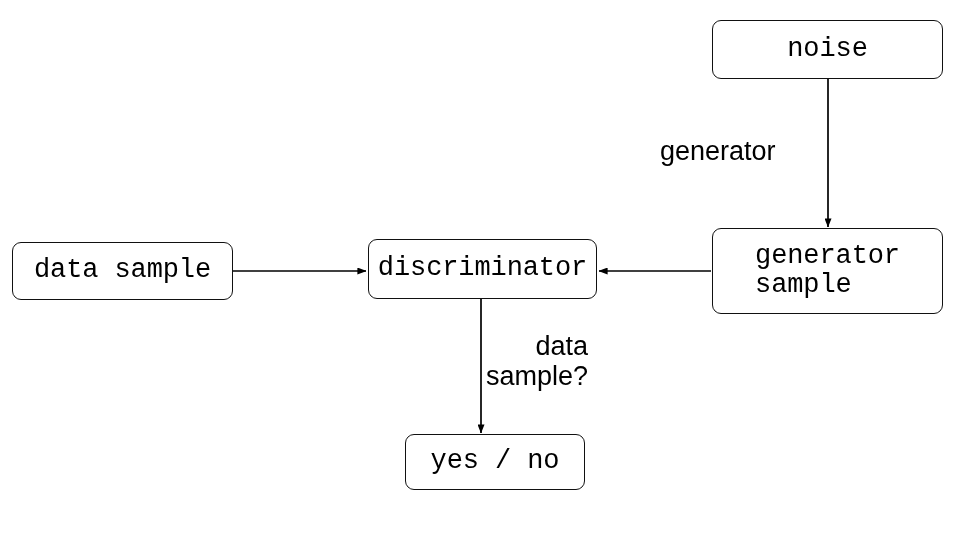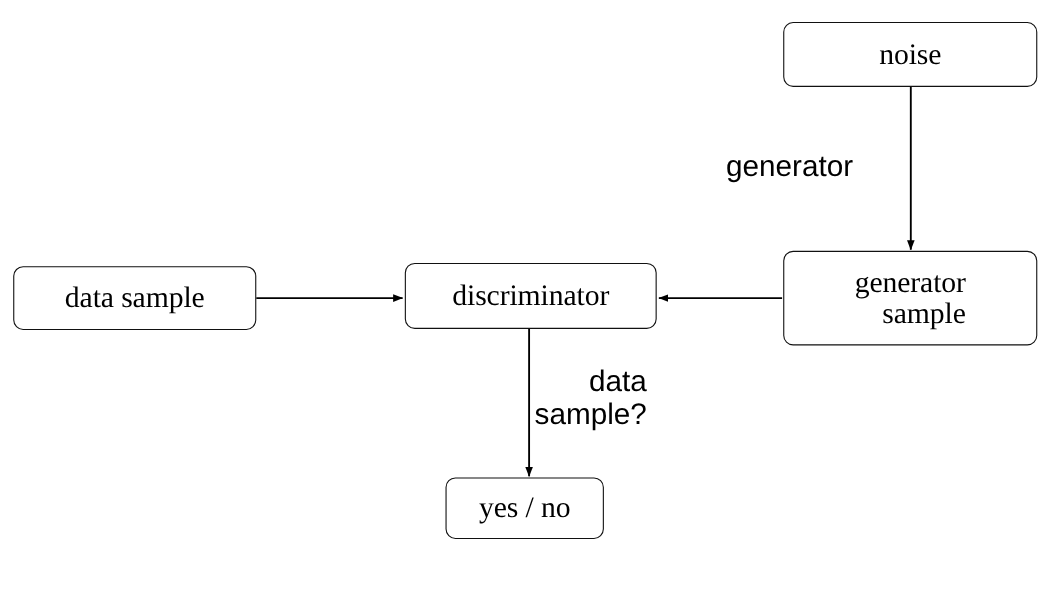--- a/index.html
+++ b/index.html
@@ -18,23 +18,23 @@
   }
   .node {
     position: absolute;
     box-sizing: border-box;
     border: 1.6px solid #111111;
     border-radius: 9px;
     background: #ffffff;
     display: flex;
     align-items: center;
     justify-content: center;
-    text-align: right;
+    text-align: left;
     color: #000000;
-    font-family: Liberation Serif, serif;
+    font-family: Liberation Mono, monospace;
     font-size: 27px;
     line-height: 1.08;
     letter-spacing: -0.1px;
     white-space: pre-line;
     z-index: 2;
   }
   .edge-label {
     position: absolute;
     color: #000000;
     font-family: "Liberation Sans", sans-serif;
@@ -88,20 +88,20 @@
 
   <div class="node" style="left:712px; top:20px; width:231px; height:59px;">noise</div>
 
   <div class="node" style="left:712px; top:228px; width:231px; height:86px;">generator
 sample</div>
 
   <div class="node" style="left:12px; top:242px; width:221px; height:58px;">data sample</div>
 
   <div class="node" style="left:368px; top:239px; width:229px; height:60px;">discriminator</div>
 
-  <div class="node" style="left:405px; top:434px; width:144px; height:56px;">yes / no</div>
+  <div class="node" style="left:405px; top:434px; width:180px; height:56px;">yes / no</div>
 
   <div class="edge-label" style="left:660px; top:136px;">generator</div>
 
   <div class="edge-label" style="left:486px; top:331px;text-align:right;">data
 sample?</div>
 
 </div>
 
 </body></html>

